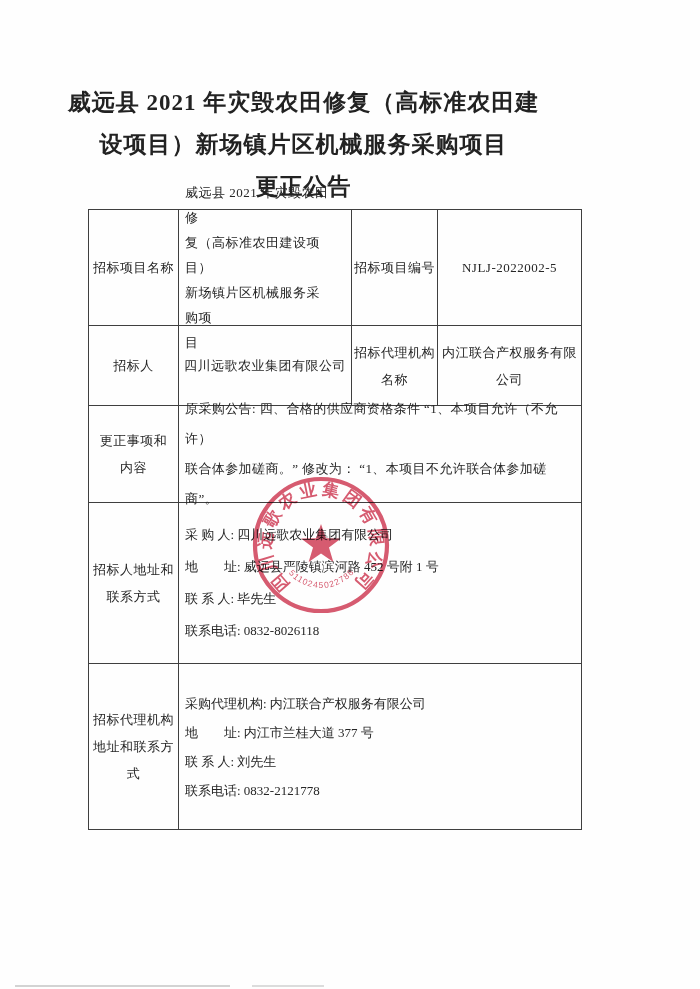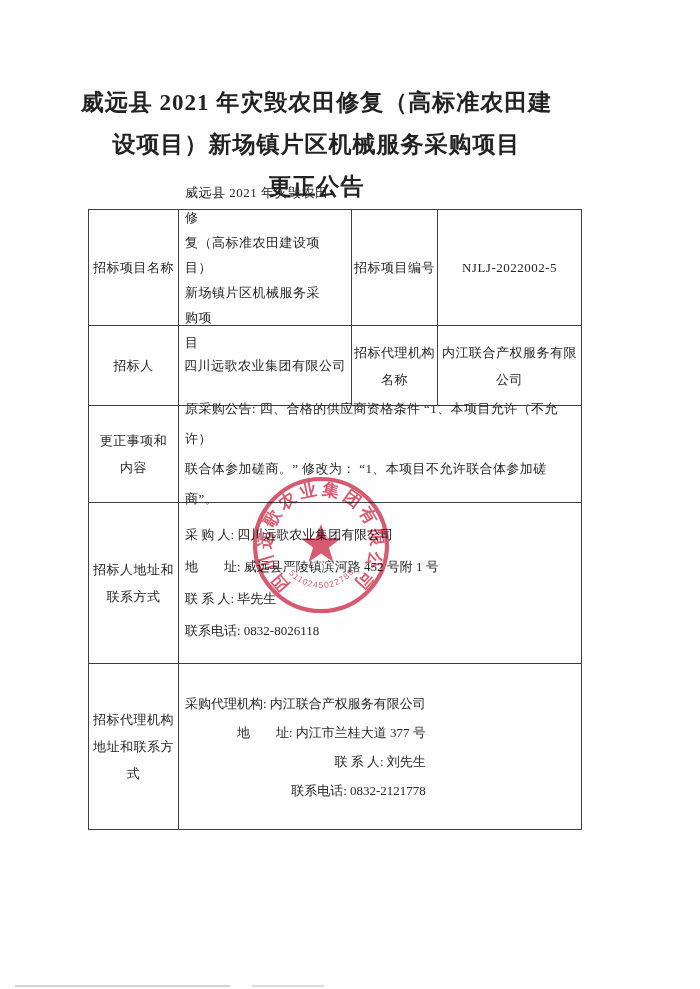--- a/index.html
+++ b/index.html
@@ -8,21 +8,21 @@
     background:#ffffff;
     font-family:"Liberation Serif","DejaVu Serif",serif;
     color:#262626;
     position:relative;
     overflow:hidden;
   }
   .page{position:absolute;inset:0;background:#fefefe;}
 
   
   .doc-title{
-    position:absolute;left:64px;top:82px;width:505px;
+    position:absolute;left:51px;top:82px;width:505px;
     text-align:center;font-weight:bold;font-size:23px;line-height:42px;
     letter-spacing:1px;color:#222;
   }
 
   
   .tbl{
     position:absolute;left:88px;top:209px;width:492px;height:619px;
     display:grid;
     grid-template-columns:90px 173px 86px 143px;
     grid-template-rows:116px 80px 97px 161px 165px;
@@ -45,21 +45,21 @@
     align-items:center;justify-content:center;text-align:center;
     white-space:pre-line;line-height:27px;letter-spacing:.5px;
   }
   .span3{grid-column:2/5;}
   .content{
     align-items:center;padding-left:6px;padding-right:2px;
   }
   .content-inner{white-space:pre-line;line-height:30px;letter-spacing:.4px;}
   .lines{display:flex;flex-direction:column;justify-content:center;}
   .lh32 > div{line-height:32px;}
-  .lh29 > div{line-height:29px;text-align:right;}
+  .lh29 > div{line-height:29px;}
 
   
   .stamp{
     position:absolute;left:243px;top:467px;width:156px;height:156px;
     opacity:.84;mix-blend-mode:multiply;pointer-events:none;
   }
   .seal-text{
     font-family:"Liberation Serif","DejaVu Serif",serif;
     font-size:17px;font-weight:bold;letter-spacing:3.8px;
   }

